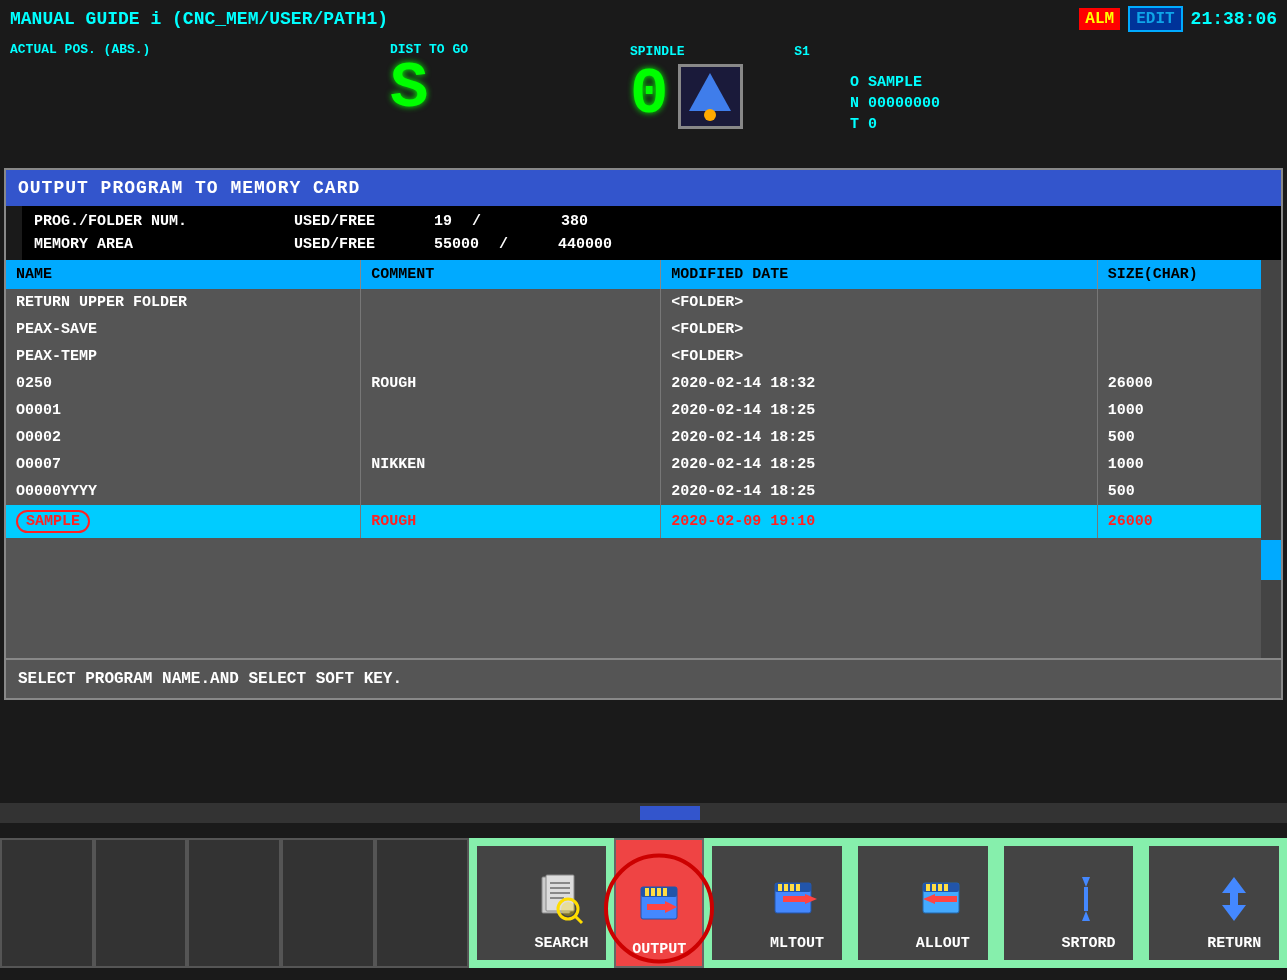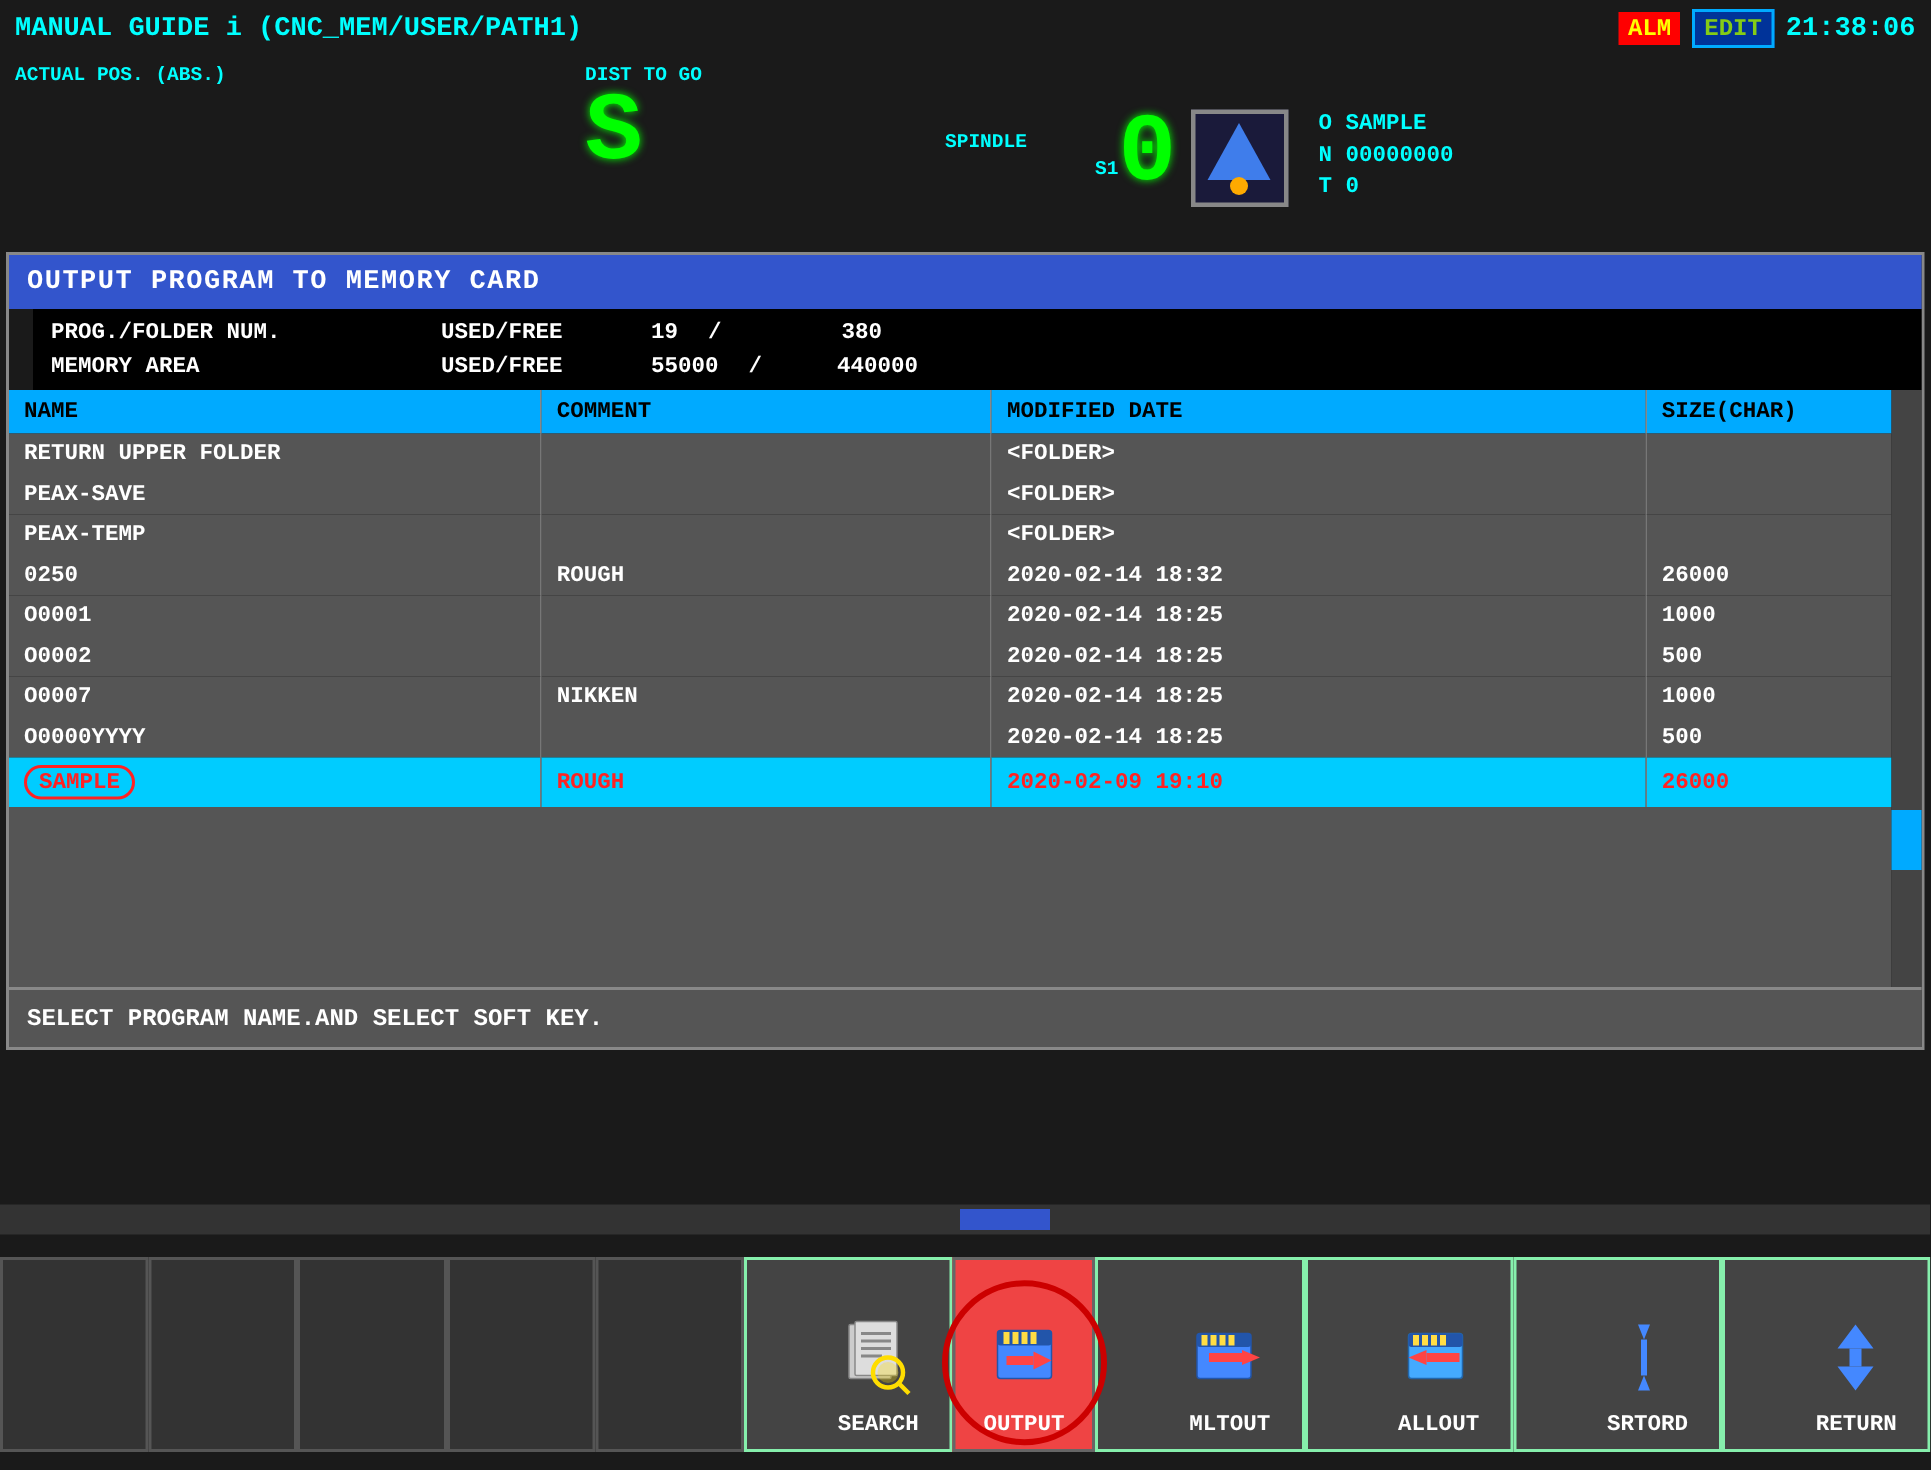--- a/index.html
+++ b/index.html
@@ -28,21 +28,21 @@
     #title-right { display: flex; align-items: center; gap: 8px; }
     #alm-badge {
       background: #ff0000;
       color: #ffff00;
       font-size: 16px;
       font-weight: bold;
       padding: 2px 6px;
     }
     #edit-badge {
       background: #003399;
-      color: #84cc16;
+      color: #0ea5e9;
       font-size: 16px;
       font-weight: bold;
       padding: 2px 6px;
       border: 2px solid #00aaff;
     }
     #clock { color: #00ffff; font-size: 18px; }
 
     
     #content-header {
       background: #3355cc;
@@ -152,21 +152,21 @@
       align-items: flex-end;
       justify-content: space-between;
       padding: 10px 0 0 0;
       height: 145px;
     }
 
     .softkey-btn {
       flex: 1;
       height: 130px;
       background: #444444;
-      border: 2px solid #86efac;
+      border: 8px solid #86efac;
       display: flex;
       flex-direction: column;
       align-items: center;
       justify-content: flex-end;
       padding-bottom: 8px;
       cursor: pointer;
       position: relative;
       padding-left: 40px;
     }
 
@@ -248,21 +248,21 @@
     }
     #top-center {
       flex: 0 0 240px;
       display: flex;
       flex-direction: column;
       padding: 4px 10px;
     }
     #top-spindle {
       flex: 0 0 220px;
       display: flex;
-      flex-direction: row;
+      flex-direction: column;
       padding: 4px 10px;
     }
     #top-right {
       flex: 1;
       display: flex;
       flex-direction: column;
       padding: 4px 10px;
       color: #00ffff;
       font-size: 15px;
       font-weight: bold;

